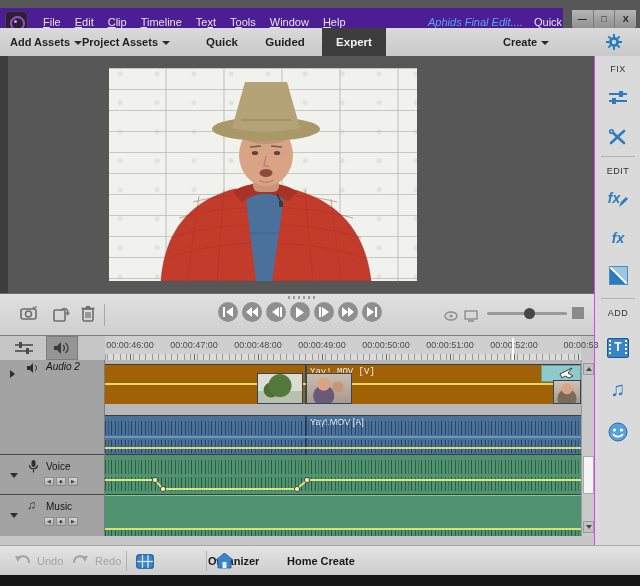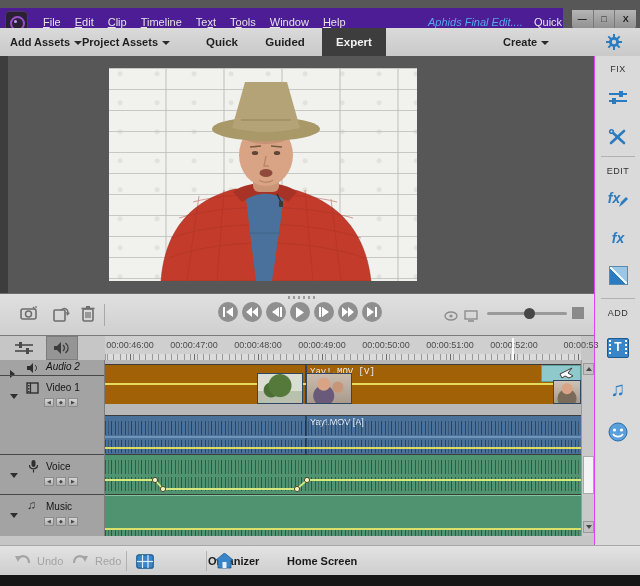--- a/index.html
+++ b/index.html
@@ -386,38 +386,20 @@
 
       <div class="abs h-col">
         <div class="h-row" style="top:0;height:15px;border-top:none;font-style:italic;">
           <span class="abs" style="left:10px;top:4px;"><span class="tri-right"></span></span>
           <svg class="abs" style="left:27px;top:3px;" width="12" height="10" viewBox="0 0 12 10">
               <polygon points="0,3 3,3 6,0 6,10 3,7 0,7" fill="#2e2e2e"></polygon>
               <path d="M8,2 C10,4 10,6 8,8" stroke="#2e2e2e" fill="none"></path>
             </svg>
           <span class="abs h-name" style="left:46px;top:1px;">Audio 2</span>
         </div>
-        <div class="h-row" style="top:15px;height:40px;">
-          <span class="abs" style="left:10px;top:9px;"><span class="tri-down"></span></span>
-          <svg class="abs" style="left:26px;top:6px;" width="13" height="12" viewBox="0 0 13 12">
-              <rect x="1" y="1" width="11" height="10" fill="none" stroke="#2e2e2e" stroke-width="1.4"></rect>
-              <line x1="4.5" y1="1" x2="4.5" y2="11" stroke="#2e2e2e" stroke-width="1.2"></line>
-              <g fill="#2e2e2e">
-                <rect x="2" y="3" width="1.5" height="1.5"></rect>
-                <rect x="2" y="6" width="1.5" height="1.5"></rect>
-                <rect x="2" y="9" width="1.5" height="1"></rect>
-              </g>
-            </svg>
-          <span class="abs h-name" style="left:46px;top:6px;">Video 1</span>
-          <div class="kf-btns" style="top:22px;">
-            <span class="kf-btn">◀</span>
-              <span class="kf-btn">◆</span>
-              <span class="kf-btn">▶</span>
-          </div>
-        </div>
         <div class="h-row" style="top:94px;height:40px;">
           <span class="abs" style="left:10px;top:9px;"><span class="tri-down"></span></span>
           <svg class="abs" style="left:29px;top:5px;" width="9" height="13" viewBox="0 0 9 13">
               <rect x="2.5" y="0" width="4" height="7" rx="2" fill="#2e2e2e"></rect>
               <path d="M0.5,5 C0.5,10 8.5,10 8.5,5" fill="none" stroke="#2e2e2e" stroke-width="1.2"></path>
               <line x1="4.5" y1="9.5" x2="4.5" y2="12.5" stroke="#2e2e2e" stroke-width="1.2"></line>
             </svg>
           <span class="abs h-name" style="left:46px;top:6px;">Voice</span>
           <div class="kf-btns" style="top:22px;">
             <span class="kf-btn">◀</span>
@@ -538,18 +520,18 @@
           </g>
       </svg>
       <span class="st-en">Organizer</span>
     </div>
     <div class="st-sep" style="left:206px;"></div>
     <div class="st-item" style="left:216px;">
       <svg width="17" height="16" viewBox="0 0 17 16">
         <polygon points="8.5,0 17,7 15,7 15,15 2,15 2,7 0,7" fill="#3a85c8" stroke="#1c5a90" stroke-width="0.8"></polygon>
         <rect x="6.5" y="9" width="4" height="6" fill="#e8f1fa"></rect>
       </svg>
-      <span class="st-en">Home Screen</span>
+      <span class="st-en">Home Create</span>
     </div>
   </div>
 
   <div class="abs bottomstrip"></div>
 </div>
 
 </body></html>

